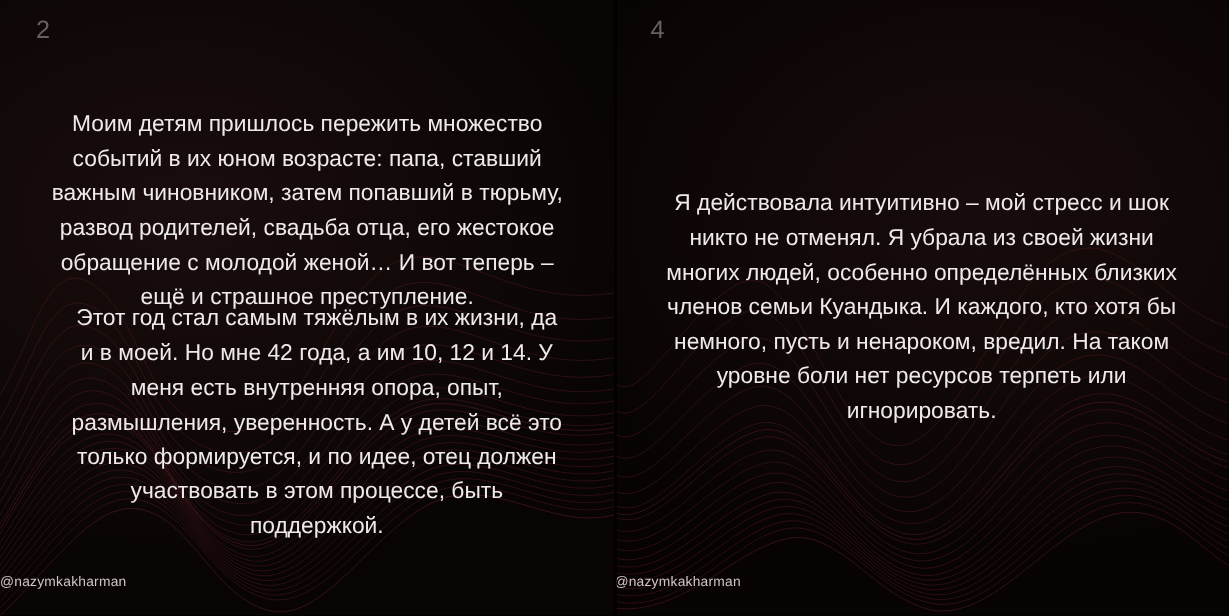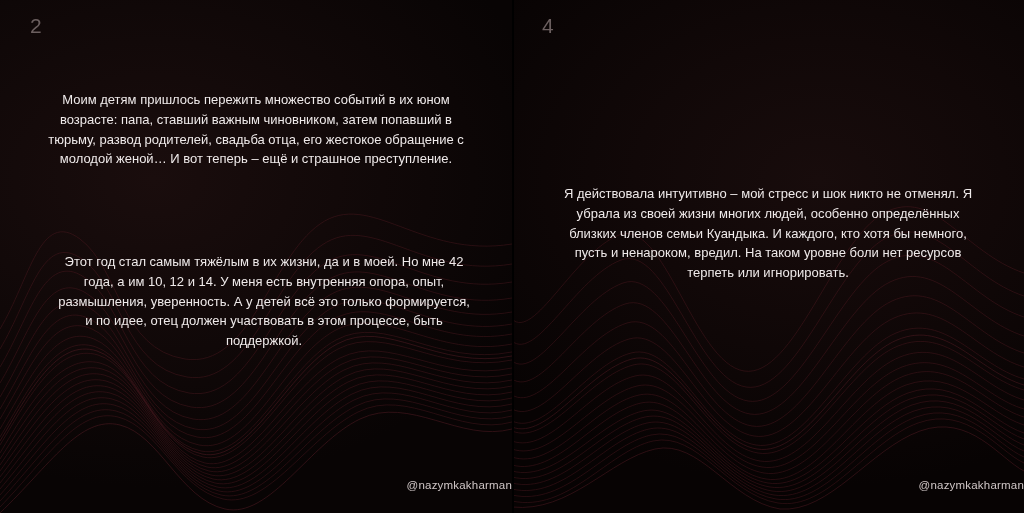--- a/index.html
+++ b/index.html
@@ -61,37 +61,37 @@
     z-index: 4;
     font-family: "Liberation Sans", sans-serif;
   }
   .body-text {
     position: absolute;
     left: 0;
     right: 0;
     z-index: 5;
     text-align: center;
     color: #efeaea;
-    font-size: 13px;
+    font-size: 19px;
     line-height: 1.52;
     padding: 0 40px;
     box-sizing: border-box;
     font-family: "Liberation Sans", sans-serif;
     font-weight: 300;
   }
   .left-para-1 { top: 90px; }
   .left-para-2 { top: 252px; }
-  .right-para-1 { top: 184px; }
+  .right-para-1 { top: 156px; }
   .para + .para { margin-top: 0; margin-left: 16px; }
   .handle {
     position: absolute;
     bottom: 22px;
     left: 0;
     right: 0;
-    text-align: right;
+    text-align: left;
     color: #cfc6c6;
     font-size: 11.5px;
     letter-spacing: 0.2px;
     z-index: 5;
     font-family: "Liberation Sans", sans-serif;
   }
 </style>
 </head>
 <body>
 

